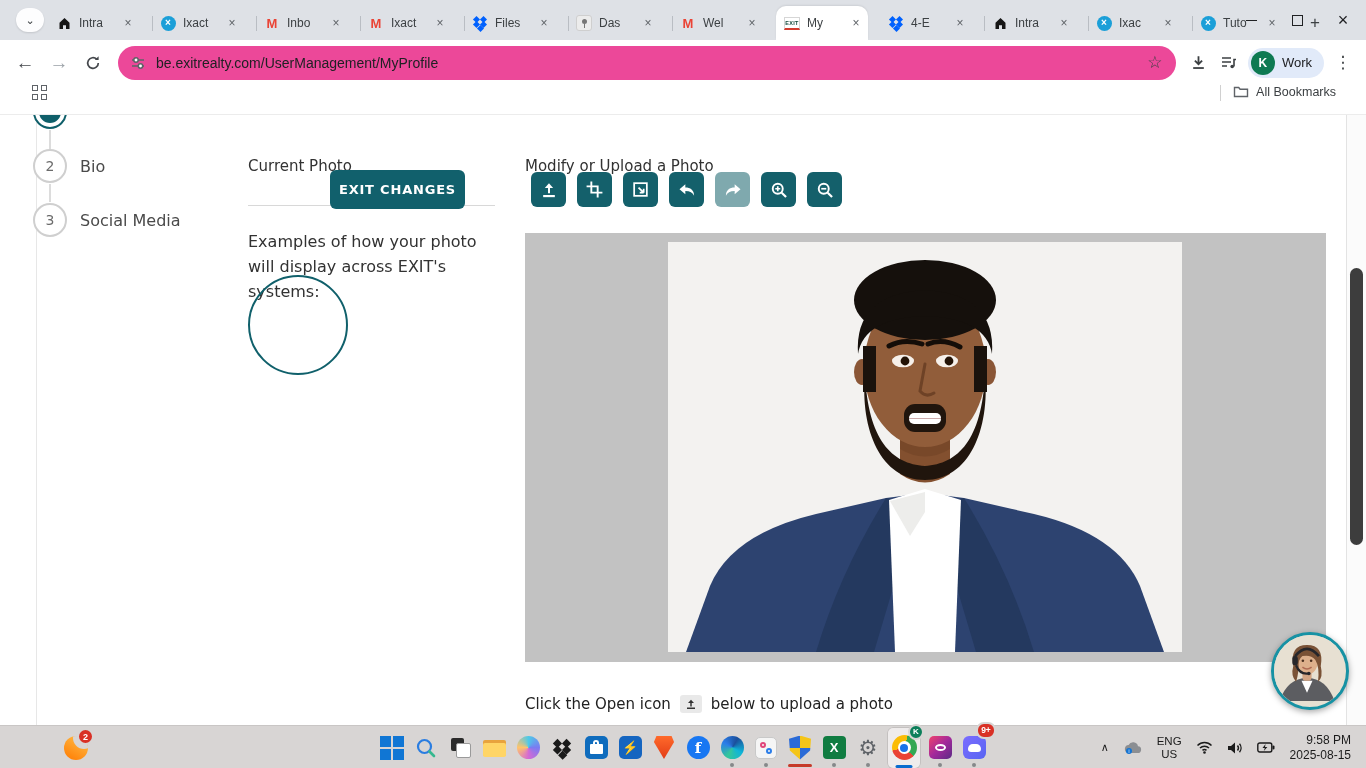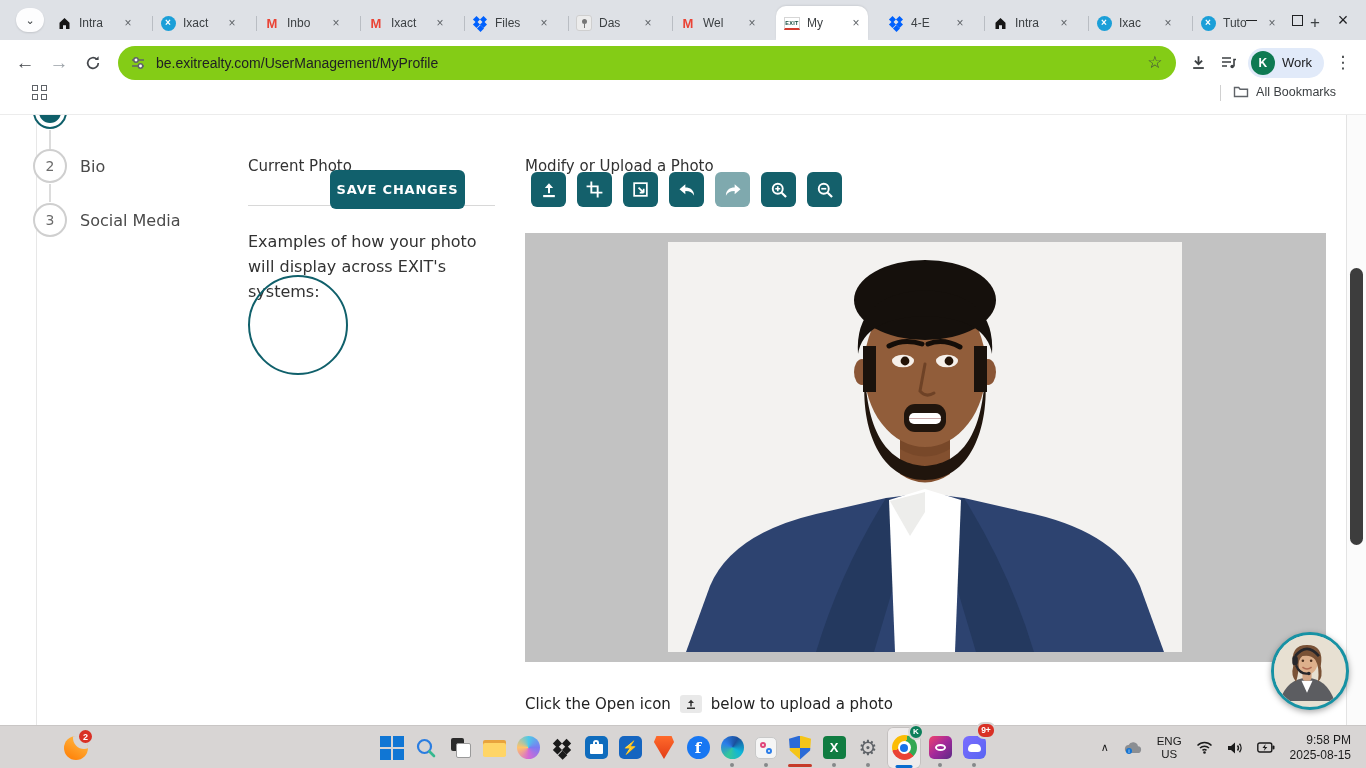--- a/index.html
+++ b/index.html
@@ -45,21 +45,21 @@
   .g-min{width:11px;border-bottom:1.6px solid #202124;height:1px;}
   .g-restore{width:9px;height:9px;border:1.3px solid #202124;position:relative;background:#dee1e6;}
   .g-restore::before{content:"";position:absolute;left:2px;top:-4px;width:9px;height:9px;border:1.3px solid #202124;z-index:-1;}
   .g-x::after{content:"×";font-size:18px;}
 
   
   #toolbar{position:absolute;left:0;top:40px;width:1366px;height:45px;background:#fff;display:flex;align-items:center;padding:0 8px;box-sizing:border-box;}
   .navbtn{width:34px;height:34px;border-radius:17px;display:flex;align-items:center;justify-content:center;font-size:19px;color:#44474c;flex:none;}
   .g-back::after{content:"←";}
   .g-fwd::after{content:"→";color:#9aa0a6;}
-  #omnibox{flex:1;height:34px;margin:0 8px;background:#84cc16;border-radius:17px;display:flex;align-items:center;padding:0 6px 0 12px;box-sizing:border-box;}
+  #omnibox{flex:1;height:34px;margin:0 8px;background:#ec4899;border-radius:17px;display:flex;align-items:center;padding:0 6px 0 12px;box-sizing:border-box;}
   #urltext{font-size:14px;color:#202124;flex:1;margin-left:10px;}
   .tbicon{width:30px;height:30px;display:flex;align-items:center;justify-content:center;flex:none;color:#3c4043;}
   #profilechip{height:30px;border-radius:15px;background:#e1eaf9;display:flex;align-items:center;padding:3px 12px 3px 3px;box-sizing:border-box;margin:0 4px;}
   #avatarK{width:24px;height:24px;border-radius:50%;background:#0e7a52;color:#fff;font-size:12px;font-weight:bold;
     display:flex;align-items:center;justify-content:center;}
   #profname{font-size:13px;color:#202124;margin-left:7px;}
   .g-dots::after{content:"⋮";font-size:17px;}
   .g-star::after{content:"☆";font-size:17px;}
 
   
@@ -406,21 +406,21 @@
           <path d="M7.5 10.5 h6 M10.5 7.5 v6" stroke="#fff" stroke-width="2"></path>
         </svg>
     </div>
     <div class="pbtn" style="left:807px;">
       <svg width="20" height="20" viewBox="0 0 24 24">
           <circle cx="10.5" cy="10.5" r="6" fill="none" stroke="#fff" stroke-width="2.3"></circle>
           <path d="M15.2 15.2 L20.5 20.5" stroke="#fff" stroke-width="2.6"></path>
           <path d="M7.5 10.5 h6" stroke="#fff" stroke-width="2"></path>
         </svg>
     </div>
-    <div id="savebtn">SAVE CHANGES</div>
+    <div id="savebtn">EXIT CHANGES</div>
 
     <div id="canvas">
       <div id="photo">
         <svg width="514" height="410" viewBox="0 0 514 410">
           <rect width="514" height="410" fill="#f3f2f0"></rect>
           <path d="M18 410 L42 344 Q64 292 148 272 L218 256 Q257 249 296 256 L366 272 Q450 292 472 344 L496 410 Z" fill="#2d4370"></path>
           <path d="M218 256 L250 262 L206 410 L148 410 Q172 330 218 256 Z" fill="#24395f"></path>
           <path d="M296 256 L264 262 L308 410 L366 410 Q342 330 296 256 Z" fill="#24395f"></path>
           <path d="M221 258 L257 247 L293 258 L287 410 L227 410 Z" fill="#ffffff"></path>
           <path d="M257 250 L222 259 L242 294 L257 270 Z" fill="#ededeb"></path>

